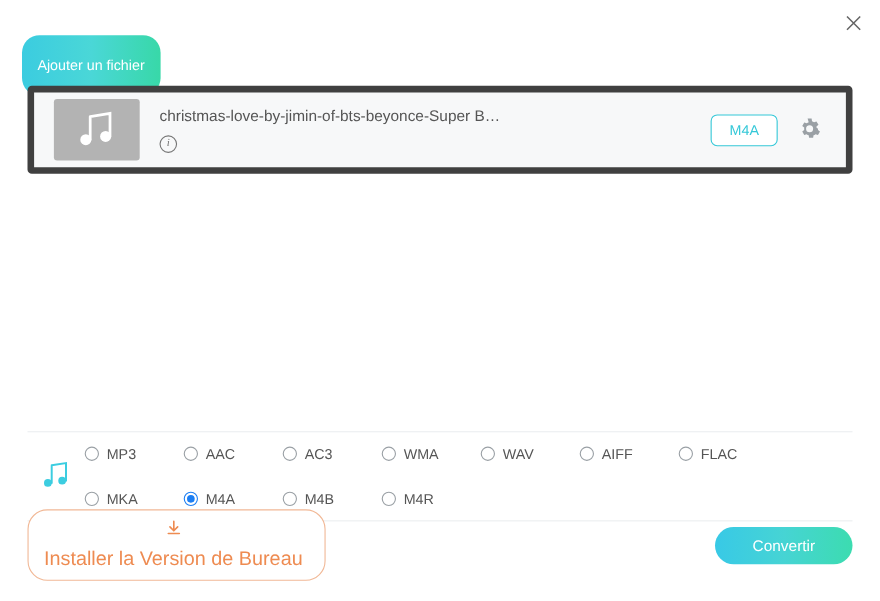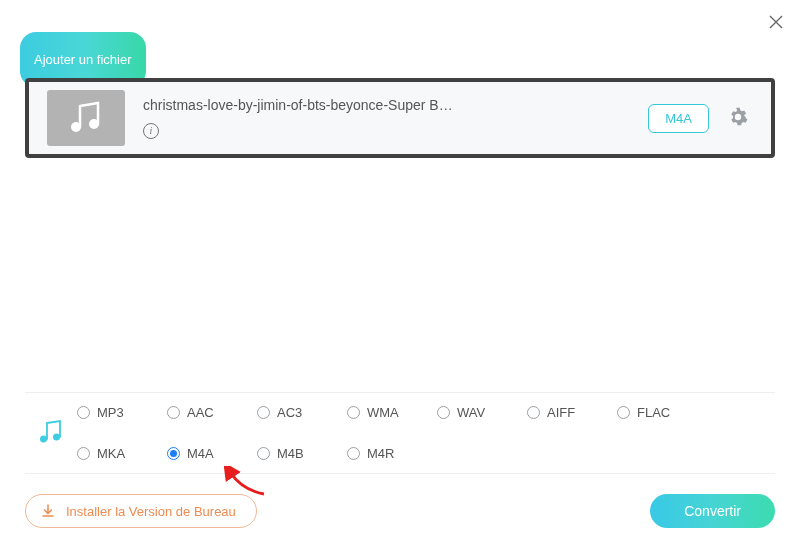--- a/index.html
+++ b/index.html
@@ -34,21 +34,21 @@
       font-size: 13px;
       cursor: pointer;
     }
     .file-panel {
       position: absolute;
       top: 78px;
       left: 25px;
       right: 25px;
       height: 80px;
       background: #f7f8f9;
-      border: 4px solid #404040;
+      border: 6px solid #404040;
       border-radius: 4px;
       display: flex;
       align-items: center;
       padding: 10px 18px;
     }
     .thumb {
       width: 78px;
       height: 56px;
       background: #b3b3b3;
       border-radius: 3px;
@@ -167,25 +167,26 @@
       display: flex;
       justify-content: space-between;
       align-items: center;
     }
     .install-btn {
       border: 1px solid #f1b896;
       color: #ee8b51;
       background: #fff;
       border-radius: 18px;
       padding: 8px 20px 8px 14px;
-      font-size: 13px;
+      font-size: 18px;
       cursor: pointer;
       display: flex;
       align-items: center;
       gap: 10px;
+      flex-direction: column;
     }
     .convert-btn {
       background: linear-gradient(90deg, #38c9e6, #46d4d4, #3cdcb0);
       color: #fff;
       border: none;
       border-radius: 18px;
       padding: 9px 34px;
       font-size: 14px;
       cursor: pointer;
     }

